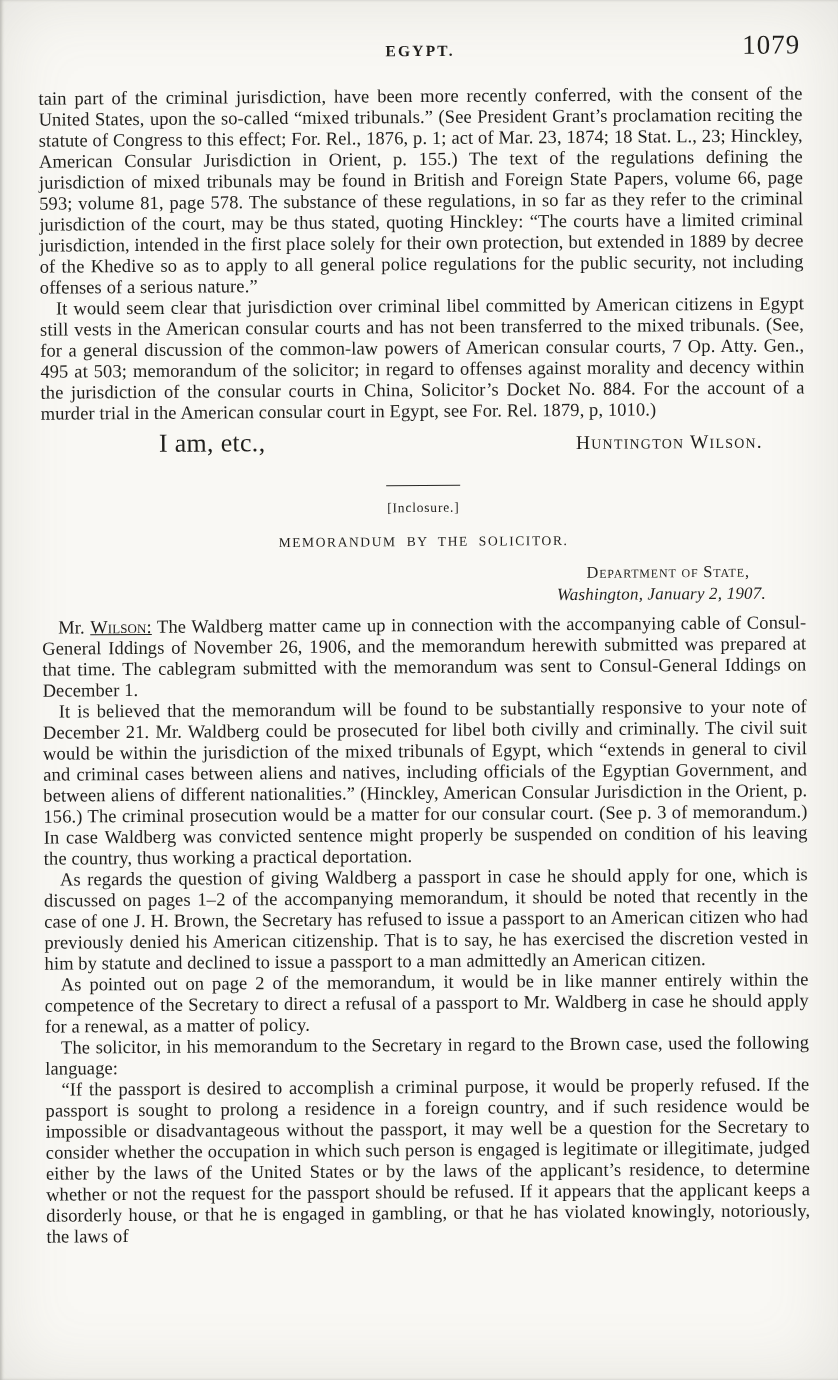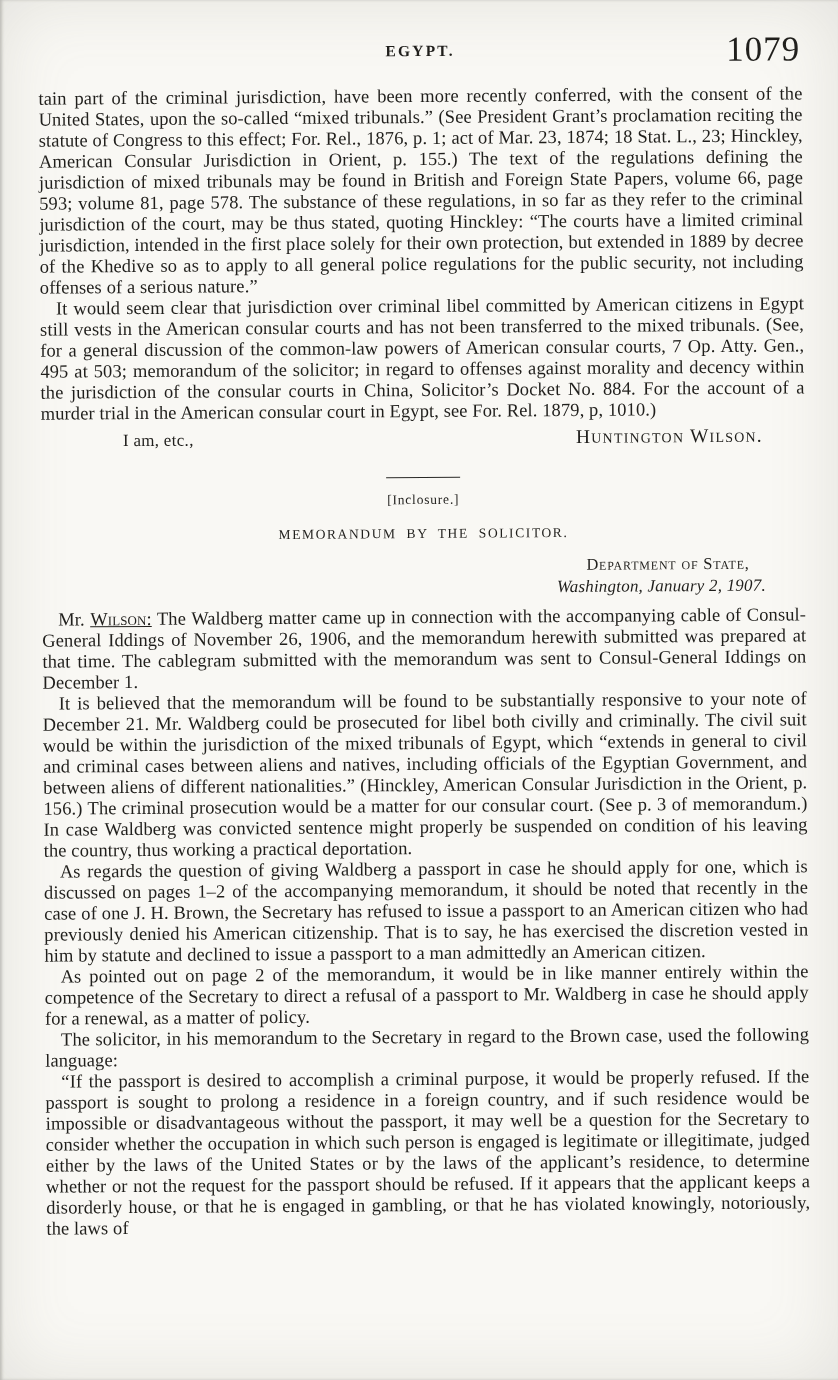--- a/index.html
+++ b/index.html
@@ -26,33 +26,33 @@
     transform: rotate(-0.4deg);
     transform-origin: 50% 0;
   }
   .page-header { position: relative; height: 38px; margin-bottom: 16px; }
   .running-title {
     position: absolute; left: 50%; top: 10px; transform: translateX(-50%);
     font-size: 15.5px; font-weight: bold; letter-spacing: 2.2px;
   }
   .page-number {
     position: absolute; right: 2px; top: 0;
-    font-size: 35px; letter-spacing: 1px;
+    font-size: 27px; letter-spacing: 1px;
   }
   .para {
     margin: 0;
     font-size: 18.5px;
     line-height: 21px;
     text-align: justify;
     letter-spacing: 0.1px;
   }
   .indent { text-indent: 16px; }
   .smallcaps { font-variant: small-caps; text-decoration: underline; }
   .signoff { display: flex; align-items: baseline; margin-top: 5px; }
-  .closing { font-size: 17px; margin-left: 82px; letter-spacing: 0.3px; }
+  .closing { font-size: 26px; margin-left: 118px; letter-spacing: 0.3px; }
   .signature {
     margin-left: auto; margin-right: 42px;
     font-variant: small-caps; font-size: 19.5px; letter-spacing: 1.2px;
   }
   .divider {
     width: 74px; height: 0;
     border-top: 1.6px solid #2a2a27;
     margin: 28px auto 0;
   }
   .inclosure-label {

